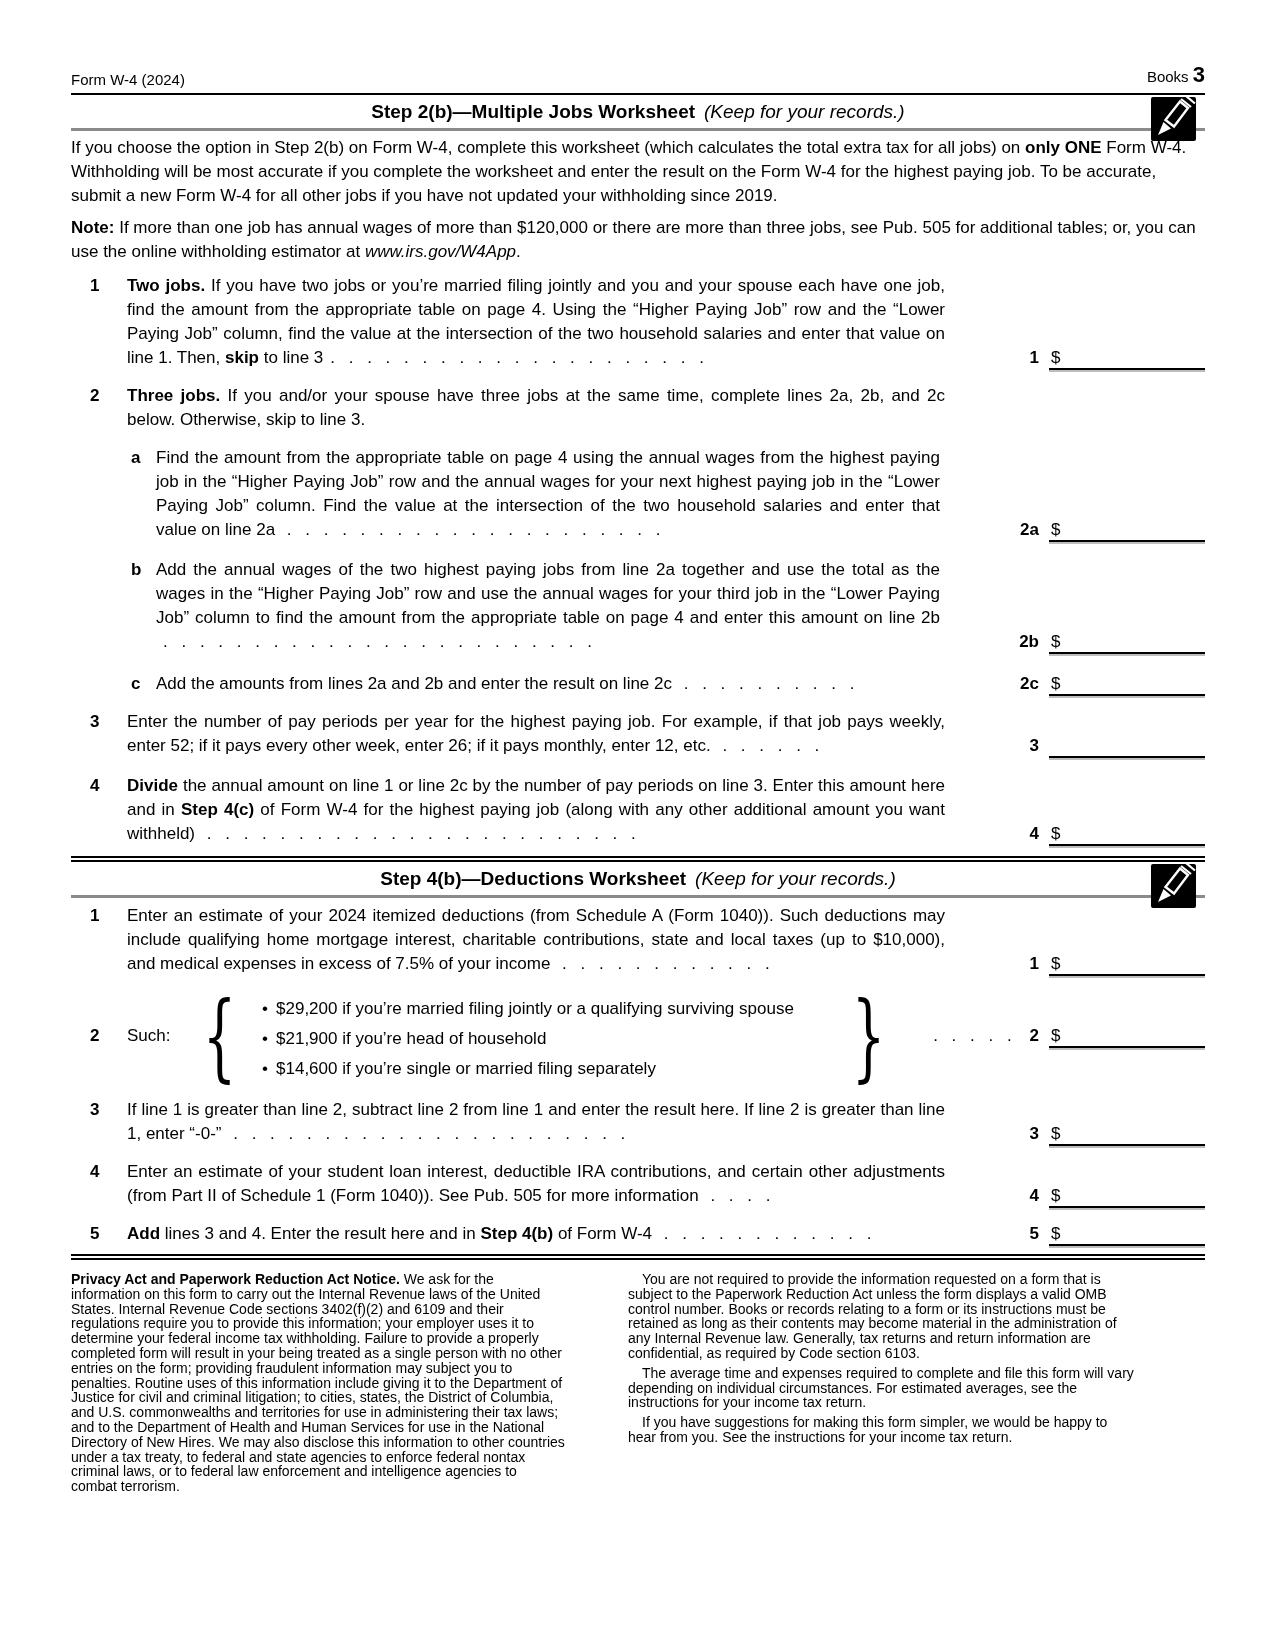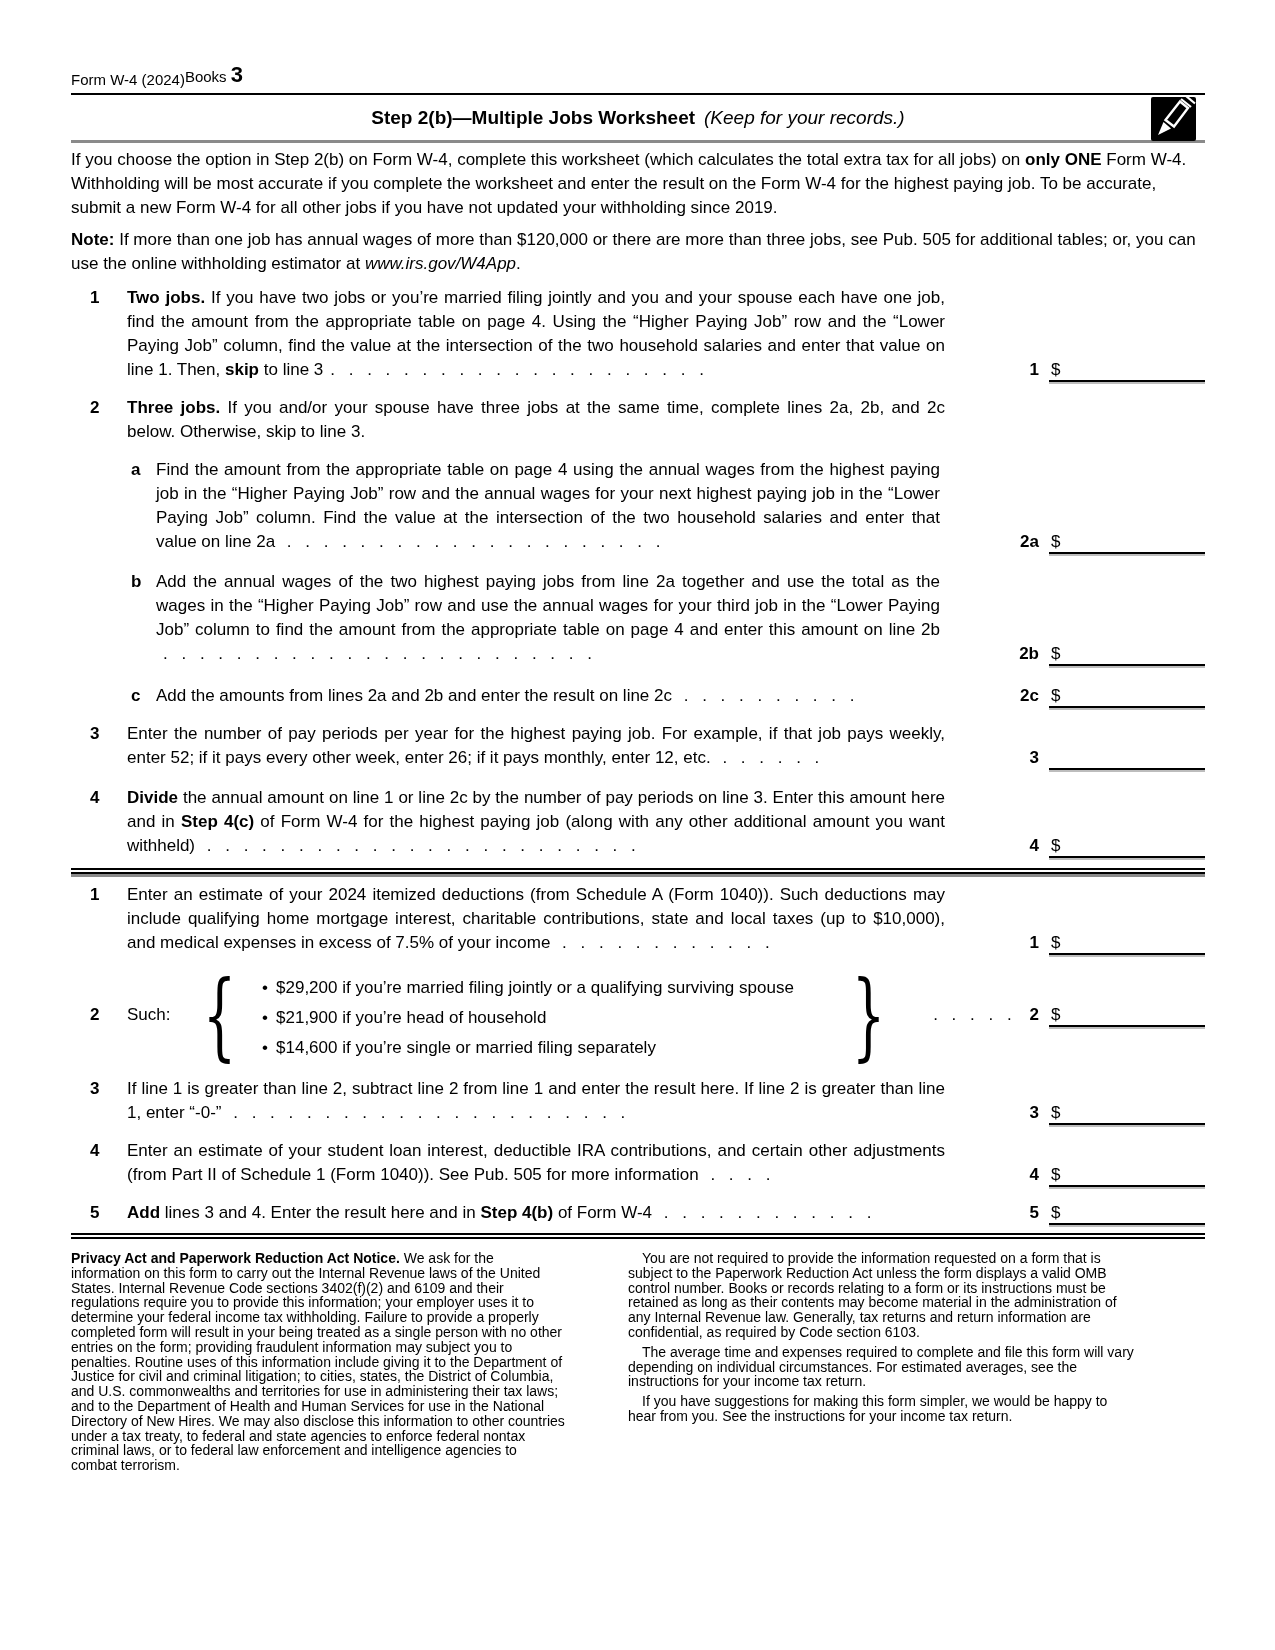--- a/index.html
+++ b/index.html
@@ -4,31 +4,31 @@
 <style>
   * { margin:0; padding:0; box-sizing:border-box; }
   html,body { background:#fff; }
   body {
     width:1275px; height:1650px; overflow:hidden;
     font-family:"Liberation Sans", sans-serif; color:#000;
   }
   .page { width:1275px; height:1650px; padding:62px 70px 0 71px; }
 
   
-  .hdr { display:flex; justify-content:flex-start; align-items:flex-end; padding-bottom:5px; }
+  .hdr { display:flex; justify-content:space-between; align-items:flex-end; padding-bottom:5px; }
   .form-id { font-size:15px; }
   .pageno { font-size:15px; }
   .pageno b { font-size:22px; }
 
   .rule2 { border-top:2px solid #000; }
   .rulegray { border-top:3px solid #8a8a8a; }
   .ruledbl { height:6px; border-top:2px solid #000; border-bottom:2px solid #000; }
 
   
-  .titlebar { position:relative; height:45px; display:flex; align-items:center; justify-content:center; }
+  .titlebar { position:relative; height:33px; display:flex; align-items:center; justify-content:center; }
   .wtitle { font-size:19px; }
   .wtitle b { font-weight:bold; }
   .wtitle i { font-weight:normal; margin-left:9px; }
   .pencil { position:absolute; right:9px; top:2px; width:45px; height:44px; }
 
   
   .para { font-size:17px; line-height:24px; }
   .intro { margin-top:5px; }
   .note { margin-top:8px; }
 
@@ -147,20 +147,30 @@
       <div class="entry">
         <span class="enum">4</span>
         <span class="eline"><span class="dol">$</span></span>
       </div>
     </div>
   </section>
 
   <div class="ruledbl mt10"></div>
 
   <section>
+    <div class="titlebar">
+      <div class="wtitle"><b>Step 4(b)—Deductions Worksheet</b><i>(Keep for your records.)</i></div>
+      <svg class="pencil" viewBox="0 0 45 44">
+        <rect width="45" height="44" rx="2" fill="#000"></rect>
+        <polygon points="7,38 12.5,25 20,31.5" fill="#fff"></polygon>
+        <polygon points="14.5,23 29,4.5 37,11 23,29.5" fill="none" stroke="#fff" stroke-width="2.4"></polygon>
+        <line x1="30" y1="2" x2="40" y2="10" stroke="#fff" stroke-width="2.2"></line>
+        <line x1="35" y1="-1" x2="44" y2="6.5" stroke="#fff" stroke-width="2.2"></line>
+      </svg>
+    </div>
     <div class="rulegray"></div>
 
     <div class="item mt6">
       <div class="inum">1</div>
       <div class="itext"><span>Enter an estimate of your 2024 itemized deductions (from Schedule A (Form 1040)). Such deductions may include qualifying home mortgage interest, charitable contributions, state and local taxes (up to $10,000), and medical expenses in excess of 7.5% of your income </span><span class="lead">. . . . . . . . . . . .</span></div>
       <div class="entry">
         <span class="enum">1</span>
         <span class="eline"><span class="dol">$</span></span>
       </div>
     </div>

